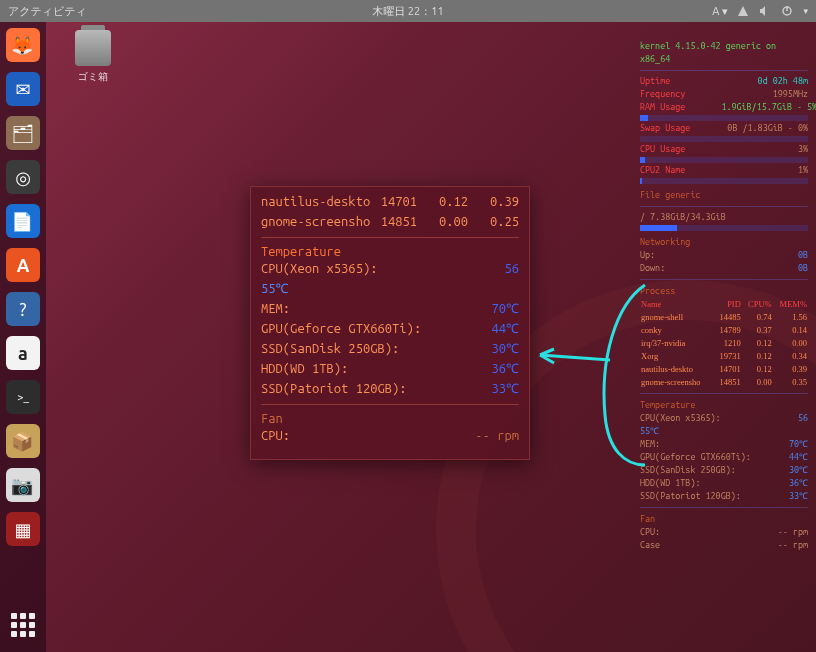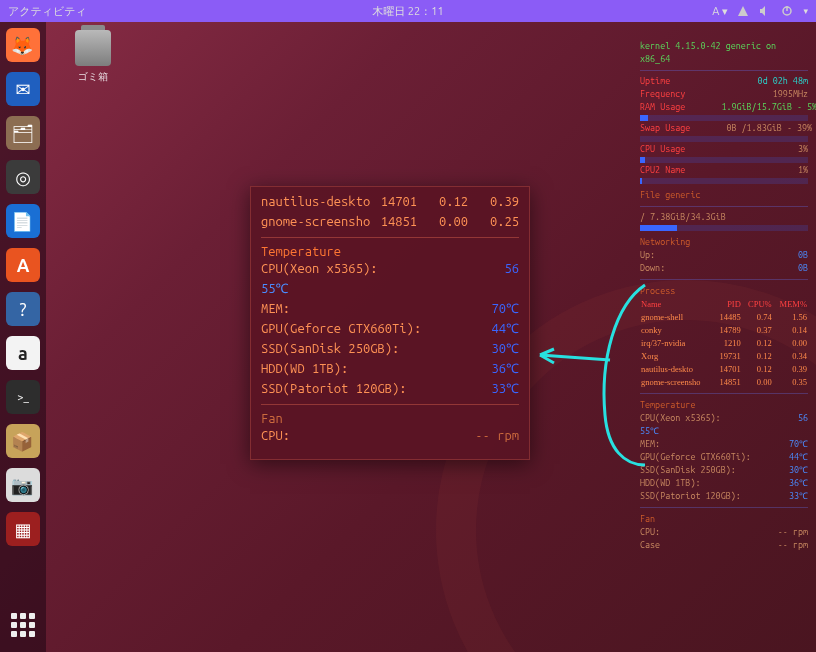--- a/index.html
+++ b/index.html
@@ -10,21 +10,21 @@
   position: relative; overflow: hidden;
 }
 
 body::before {
   content: ""; position: absolute; right: -120px; top: 280px;
   width: 420px; height: 420px; border-radius: 50%;
   border: 40px solid rgba(255,120,80,0.05);
 }
 
 .topbar {
-  height: 22px; background: #8b5cf6; color: #ddd;
+  height: 22px; background: #737373; color: #ddd;
   display: flex; align-items: center; font-size: 11px;
   padding: 0 8px; position: relative; z-index: 10;
 }
 .topbar .activities { flex: 0 0 auto; }
 .topbar .clock { position: absolute; left: 50%; transform: translateX(-50%); }
 .topbar .tray { margin-left: auto; display: flex; gap: 10px; align-items: center; }
 .tray-icon { width: 12px; height: 12px; display: inline-block; }
 
 .dock {
   position: absolute; left: 0; top: 22px; bottom: 0;
@@ -184,21 +184,21 @@
     </div>
   <div class="line">
       <span class="red">RAM Usage</span>
       <span class="green">1.9GiB/15.7GiB - 5%</span>
     </div>
   <div class="bar">
       <i style="width:5%"></i>
     </div>
   <div class="line">
       <span class="red">Swap Usage</span>
-      <span class="grey">0B  /1.83GiB - 39%</span>
+      <span class="grey">0B  /1.83GiB - 0%</span>
     </div>
   <div class="bar">
       <i style="width:0%"></i>
     </div>
   <div class="line">
       <span class="red">CPU Usage</span>
       <span class="grey">3%</span>
     </div>
   <div class="bar">
       <i style="width:3%"></i>

